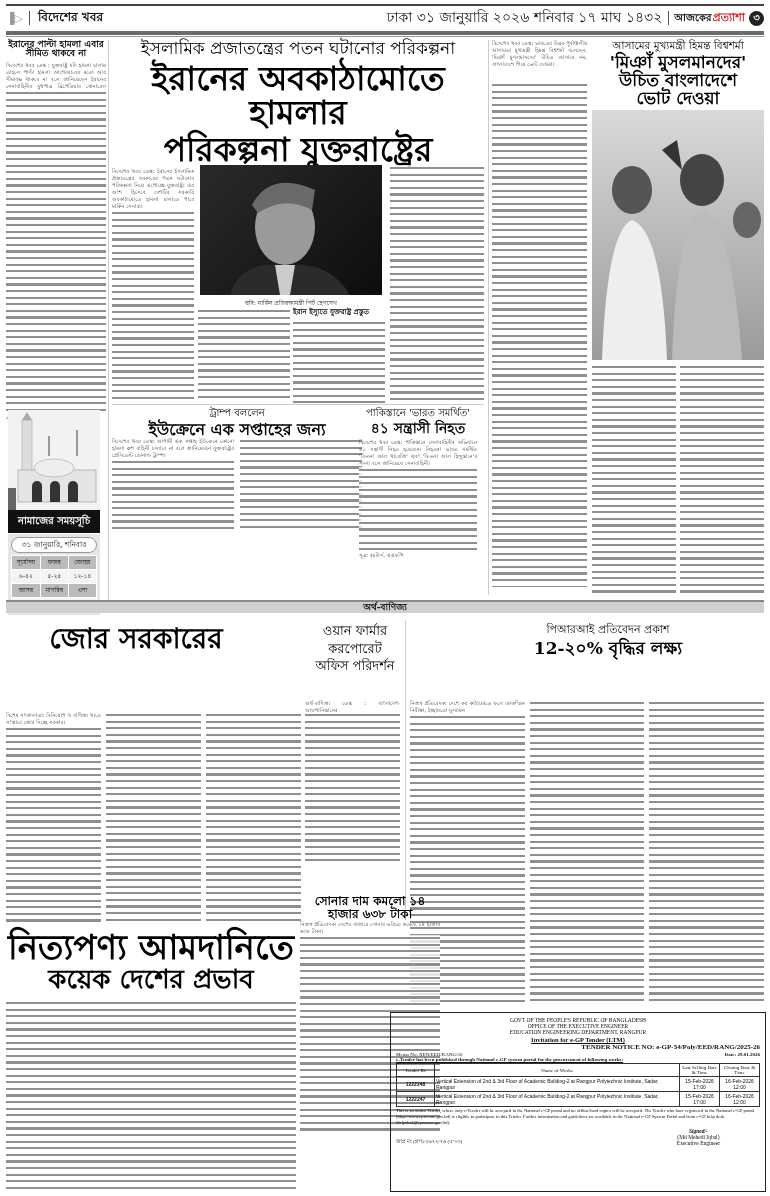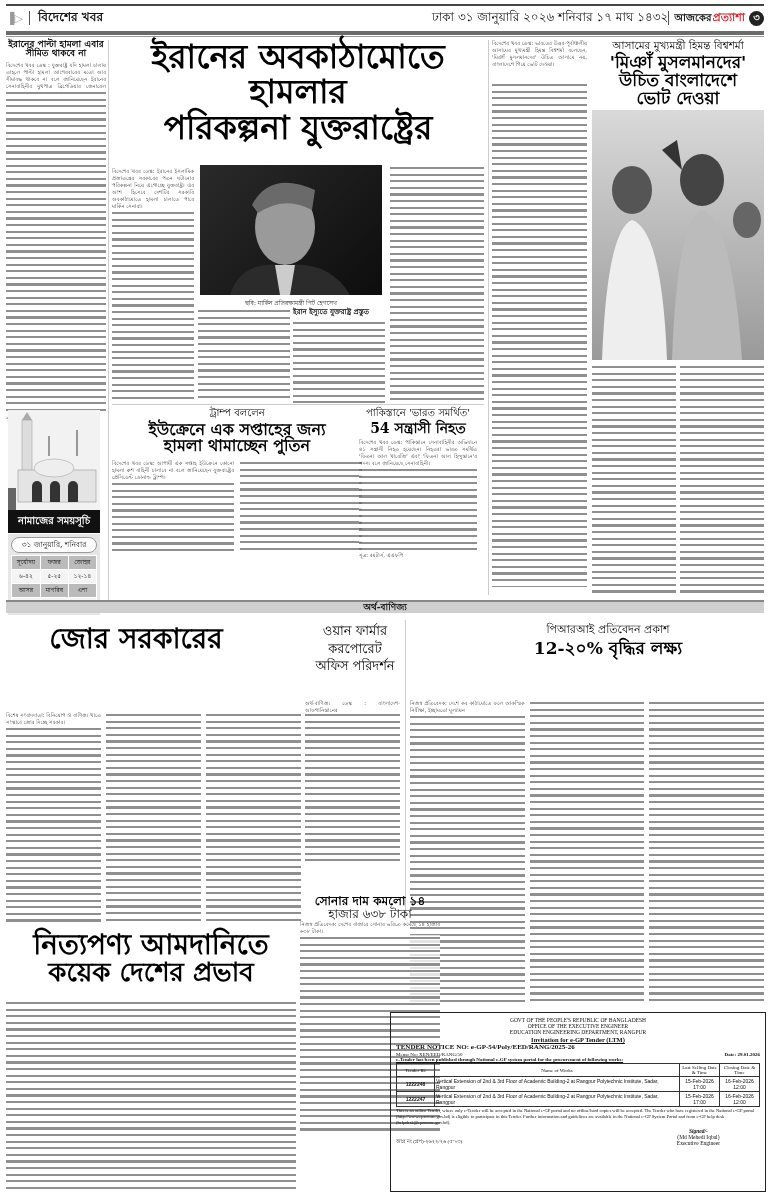--- a/index.html
+++ b/index.html
@@ -12,21 +12,21 @@
 </style>
 </head>
 <body>
 
 <div class="abs" style="left:6px;top:4px;width:758px;height:2px;background:#444"></div>
 <div class="abs" style="left:6px;top:8px;width:758px;height:20px;display:flex;align-items:center">
   <span style="font-size:11px;color:#999;margin-right:6px">▐▷</span>
   <span style="width:1px;height:14px;background:#555;margin-right:8px"></span>
   <span style="font-size:12px;font-weight:bold">বিদেশের খবর</span>
   <span style="flex:1"></span>
-  <span style="font-size:12px;margin-right:0">ঢাকা ৩১ জানুয়ারি ২০২৬ শনিবার ১৭ মাঘ ১৪৩২</span>
+  <span style="font-size:14px;margin-right:6px">ঢাকা ৩১ জানুয়ারি ২০২৬ শনিবার ১৭ মাঘ ১৪৩২</span>
   <span style="width:1px;height:14px;background:#555;margin-right:5px"></span>
   <span style="display:flex;align-items:center">
     <span style="font-size:10px;font-weight:bold">আজকের</span>
     <span style="font-size:11px;font-weight:bold;color:#d7262e;margin-left:1px">প্রত্যাশা</span>
   </span>
   <span style="margin-left:4px;width:15px;height:15px;border-radius:50%;background:#222;color:#fff;font-size:10px;display:flex;align-items:center;justify-content:center;font-weight:bold">৩</span>
 </div>
 <div class="abs" style="left:6px;top:31px;width:758px;height:4px;background:#6b6b6b"></div>
 <div class="abs" style="left:6px;top:36px;width:758px;height:1px;background:#999"></div>
 
@@ -76,20 +76,21 @@
         <td style="border:1px solid #fff;padding:1px">৪-০৩</td>
         <td style="border:1px solid #fff;padding:1px">৫-৪৩</td>
         <td style="border:1px solid #fff;padding:1px">৬-৫৯</td>
       </tr>
     </tbody>
       </table>
   </div>
 </div>
 
 <div class="abs" style="left:112px;top:40px;width:372px">
+  <div class="hd" style="font-size:17px;margin-bottom:4px">ইসলামিক প্রজাতন্ত্রের পতন ঘটানোর পরিকল্পনা</div>
   <div class="hd" style="font-size:33px;font-weight:bold;margin-bottom:2px">ইরানের অবকাঠামোতে হামলার</div>
   <div class="hd" style="font-size:33px;font-weight:bold">পরিকল্পনা যুক্তরাষ্ট্রের</div>
 </div>
 <div class="abs" style="left:112px;top:168px;width:82px">
   <div class="txt" style="height:42px">বিদেশের খবর ডেস্ক: ইরানের ইসলামিক প্রজাতন্ত্রের সরকারের পতন ঘটানোর পরিকল্পনা নিয়ে এগোচ্ছে যুক্তরাষ্ট্র। এর অংশ হিসেবে দেশটির সরকারি অবকাঠামোতে হামলা চালাতে পারে মার্কিন সেনারা।</div>
   <div class="lines" style="height:190px"></div>
 </div>
 <div class="abs" style="left:200px;top:165px;width:182px;height:130px;background:linear-gradient(135deg,#2a2a2a,#0d0d0d)">
   <svg width="182" height="130" viewBox="0 0 182 130">
     <ellipse cx="85" cy="62" rx="30" ry="38" fill="#9a9a9a"></ellipse>
@@ -107,35 +108,34 @@
   <div class="lines" style="height:86px"></div>
 </div>
 <div class="abs" style="left:390px;top:165px;width:94px">
   <div class="lines" style="height:235px"></div>
 </div>
 <div class="abs" style="left:112px;top:404px;width:372px;height:1px;background:#ccc"></div>
 
 <div class="abs" style="left:112px;top:408px;width:250px">
   <div class="hd" style="font-size:10px;margin-bottom:3px">ট্রাম্প বললেন</div>
   <div class="hd" style="font-size:16px;font-weight:bold">ইউক্রেনে এক সপ্তাহের জন্য</div>
-  <div class="hd" style="font-size:16px;font-weight:bold;margin-bottom:5px">হামলা থামাচ্ছেন পুতিন</div>
   <div style="display:flex;gap:6px">
     <div style="flex:1">
       <div class="txt" style="height:21px">বিদেশের খবর ডেস্ক: আগামী এক সপ্তাহ ইউক্রেনে কোনো হামলা রুশ বাহিনী চালাবে না বলে জানিয়েছেন যুক্তরাষ্ট্রের প্রেসিডেন্ট ডোনাল্ড ট্রাম্প।</div>
       <div class="lines" style="height:70px"></div>
     </div>
     <div style="flex:1">
       <div class="lines" style="height:91px"></div>
     </div>
   </div>
 </div>
 
 <div class="abs" style="left:359px;top:408px;width:118px">
   <div class="hd" style="font-size:10px;margin-bottom:2px">পাকিস্তানে 'ভারত সমর্থিত'</div>
-  <div class="hd" style="font-size:14px;font-weight:bold;margin-bottom:4px">54 সন্ত্রাসী নিহত</div>
+  <div class="hd" style="font-size:14px;font-weight:bold;margin-bottom:4px">৪১ সন্ত্রাসী নিহত</div>
   <div class="txt" style="height:28px">বিদেশের খবর ডেস্ক: পাকিস্তানে সেনাবাহিনীর অভিযানে ৪১ সন্ত্রাসী নিহত হয়েছেন। নিহতরা ভারত সমর্থিত 'ফিতনা আল খারেজি' এবং 'ফিতনা আল হিন্দুস্তানে'র সদস্য বলে জানিয়েছে সেনাবাহিনী।</div>
   <div class="lines" style="height:85px"></div>
   <div class="txt">সূত্র: রয়টার্স, এএফপি</div>
 </div>
 
 <div class="abs" style="left:488px;top:40px;width:1px;height:555px;background:#ccc"></div>
 
 <div class="abs" style="left:492px;top:40px;width:95px">
   <div class="txt" style="height:42px">বিদেশের খবর ডেস্ক: ভারতের উত্তর-পূর্বাঞ্চলীয় আসামের মুখ্যমন্ত্রী হিমন্ত বিশ্বশর্মা বলেছেন, 'মিঞাঁ মুসলমানদের' উচিত আসামে নয়, বাংলাদেশে গিয়ে ভোট দেওয়া।</div>
   <div class="lines" style="height:505px"></div>
@@ -206,40 +206,40 @@
   <div style="flex:1">
       <div class="lines" style="height:304px"></div>
     </div>
 </div>
 
 <div class="abs" style="left:305px;top:700px;width:95px">
   <div class="txt" style="height:14px">অর্থ-বাণিজ্য ডেস্ক : বাংলাদেশ-আফগানিস্তানের</div>
 </div>
 
 <div class="abs" style="left:6px;top:930px;width:290px">
-  <div class="hd" style="font-size:28px;font-weight:bold">নিত্যপণ্য আমদানিতে</div>
+  <div class="hd" style="font-size:34px;font-weight:bold">নিত্যপণ্য আমদানিতে</div>
   <div class="hd" style="font-size:26px;font-weight:bold">কয়েক দেশের প্রভাব</div>
 </div>
 <div class="abs" style="left:6px;top:1000px;width:290px">
   <div class="lines" style="height:190px"></div>
 </div>
 
 <div class="abs" style="left:300px;top:895px;width:140px">
   <div class="hd" style="font-size:12px;font-weight:bold">সোনার দাম কমলো ১৪</div>
-  <div class="hd" style="font-size:12px;font-weight:normal;margin-bottom:1px">হাজার ৬৩৮ টাকা</div>
+  <div class="hd" style="font-size:12px;font-weight:bold;margin-bottom:1px">হাজার ৬৩৮ টাকা</div>
   <div class="txt" style="height:14px">নিজস্ব প্রতিবেদক: দেশের বাজারে সোনার ভরিতে কমেছে ১৪ হাজার ৬৩৮ টাকা।</div>
   <div class="lines" style="height:200px"></div>
 </div>
 
 <div class="abs" style="left:390px;top:1012px;width:376px;height:180px;border:1px solid #222;padding:4px 5px;font-family:'Liberation Serif',serif;color:#111">
   <div style="text-align:center;font-size:5.5px">GOVT OF THE PEOPLE'S REPUBLIC OF BANGLADESH</div>
   <div style="text-align:center;font-size:5.5px">OFFICE OF THE EXECUTIVE ENGINEER</div>
   <div style="text-align:center;font-size:5.5px">EDUCATION ENGINEERING DEPARTMENT, RANGPUR</div>
   <div style="text-align:center;font-size:6.5px;font-weight:bold;text-decoration:underline;margin-top:1px">Invitation for e-GP Tender (LTM)</div>
-  <div style="text-align:left;font-size:7px;font-weight:bold">TENDER NOTICE NO: e-GP-54/Poly/EED/RANG/2025-26</div>
+  <div style="text-align:right;font-size:7px;font-weight:bold">TENDER NOTICE NO: e-GP-54/Poly/EED/RANG/2025-26</div>
   <div style="display:flex;justify-content:space-between;font-size:5px;margin-top:1px">
     <span>Memo No: XEN/EED/RANG/50</span>
     <span style="font-weight:bold">Date: 29.01.2026</span>
   </div>
   <div style="font-size:5px;font-weight:bold;text-decoration:underline">e-Tender has been published through National e-GP system portal for the procurement of following works:</div>
   <table style="width:100%;font-size:5px;margin-top:1px">
     <tbody>
         <tr>
       <th style="border:1px solid #333;width:38px;font-weight:normal;padding:1px">Tender ID</th>
       <th style="border:1px solid #333;font-weight:normal;padding:1px">Name of Works</th>

